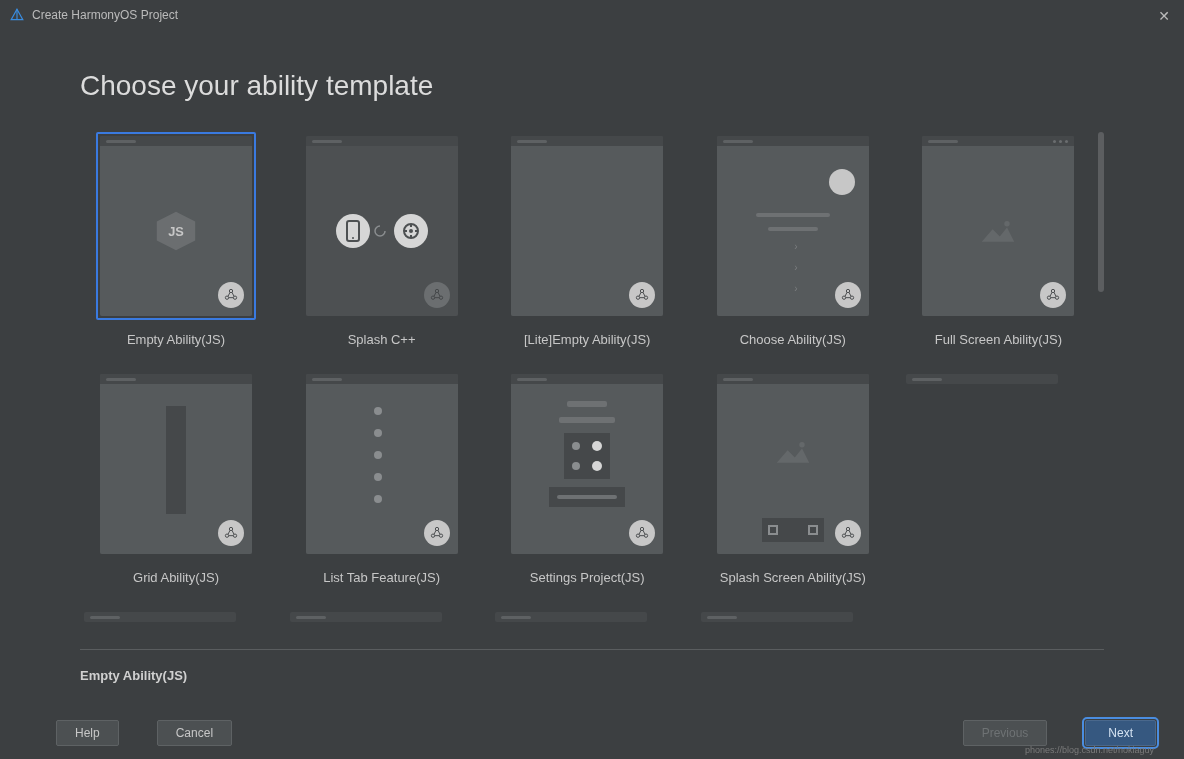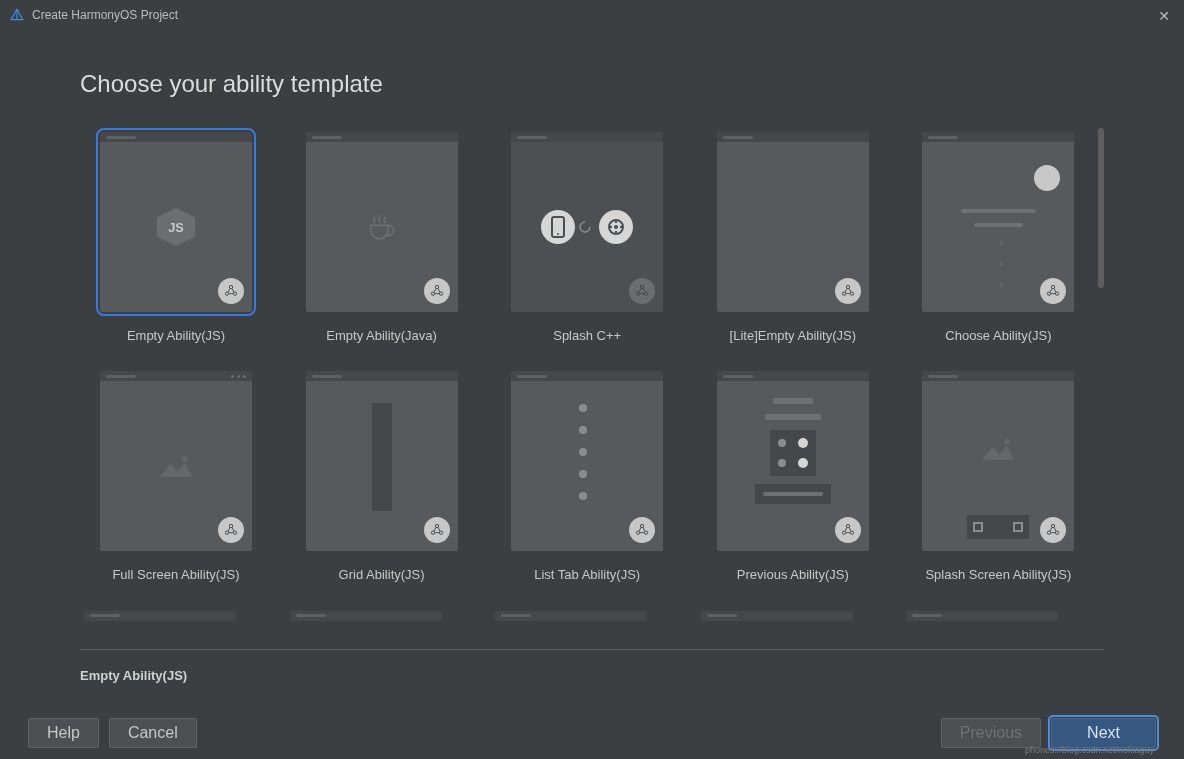--- a/index.html
+++ b/index.html
@@ -2,44 +2,44 @@
 <html><head>
 <meta charset="utf-8">
 <style>
   * { box-sizing: border-box; margin: 0; padding: 0; }
   html, body { width: 1184px; height: 759px; overflow: hidden; background: #3c3f41; font-family: -apple-system, "Segoe UI", sans-serif; color: #bbbbbb; }
   .window { width: 1184px; height: 759px; background: #3c3f41; display: flex; flex-direction: column; }
   .titlebar { height: 30px; display: flex; align-items: center; padding: 0 10px; font-size: 12px; color: #bbbbbb; position: relative; }
   .titlebar .logo { width: 14px; height: 14px; margin-right: 8px; }
   .titlebar .close { position: absolute; right: 14px; top: 8px; font-size: 14px; color: #bbbbbb; cursor: pointer; }
   .content { flex: 1; display: flex; flex-direction: column; padding: 40px 80px 0 80px; overflow: hidden; }
-  .heading { font-size: 24px; font-weight: 300; color: #dcdcdc; margin-bottom: 30px; }
+  .heading { font-size: 28px; font-weight: 300; color: #dcdcdc; margin-bottom: 30px; }
   .gallery-wrap { display: flex; flex: 1; overflow: hidden; }
   .gallery { flex: 1; display: grid; grid-template-columns: repeat(5, 1fr); gap: 18px 10px; overflow-y: hidden; padding-bottom: 6px; }
   .scrollbar-track { width: 6px; background: transparent; position: relative; }
   .scrollbar-thumb { position: absolute; top: 0; width: 6px; height: 160px; background: #5c5e60; border-radius: 3px; }
   .card { width: 192px; display: flex; flex-direction: column; align-items: center; cursor: pointer; }
   .tile { width: 152px; height: 180px; background: #4d5052; border-radius: 2px; position: relative; overflow: hidden; }
-  .card.selected .tile-outer { border: 2px solid #3a7ae0; border-radius: 8px; padding: 2px; }
+  .card.selected .tile-outer { border: 2px solid #3a7ae0; border-radius: 2px; padding: 2px; }
   .tile-outer { border: 2px solid transparent; border-radius: 2px; padding: 2px; }
   .tile .topbar { height: 10px; background: #45484a; display: flex; align-items: center; padding-left: 6px; }
   .tile .topbar .titlebar-dash { width: 30px; height: 3px; background: #5e6163; border-radius: 2px; }
   .tile .topbar .dots { margin-left: auto; margin-right: 6px; display: flex; gap: 3px; }
   .tile .topbar .dots span { width: 3px; height: 3px; background: #6a6d6f; border-radius: 50%; }
   .tile .body { position: absolute; top: 10px; left: 0; right: 0; bottom: 0; display: flex; align-items: center; justify-content: center; background: #565a5c; }
   .tile .badge { position: absolute; right: 8px; bottom: 8px; width: 26px; height: 26px; background: #c7c7c7; border-radius: 50%; display: flex; align-items: center; justify-content: center; }
   .card-label { margin-top: 12px; font-size: 13px; text-align: center; color: #c7c7c7; }
   .divider { height: 1px; background: #5a5d5f; margin: 12px 80px 0 80px; }
   .details { padding: 18px 80px 20px 80px; font-size: 13px; color: #bbbbbb; }
   .details-title { font-weight: 600; color: #d0d0d0; margin-bottom: 4px; }
   .footer { height: 52px; display: flex; align-items: center; padding: 0 28px; gap: 10px; position: relative; }
   .footer .spacer { flex: 1; }
-  button { background: #4c5052; border: 1px solid #5e6264; color: #c7c7c7; font-size: 16px; padding: 5px 18px; cursor: pointer; border-radius: 2px; }
+  button { background: #4c5052; border: 1px solid #5e6264; color: #c7c7c7; font-size: 12px; padding: 5px 18px; cursor: pointer; border-radius: 2px; margin-left: 28px; }
   button:disabled { color: #6e7274; cursor: default; }
-  button.primary { background: #365880; border-color: #4a688c; color: #d5e3f2; padding: 5px 35px; outline: 2px solid #4a8de0; outline-offset: 1px; }
+  button.primary { background: #365880; border-color: #4a688c; color: #d5e3f2; padding: 5px 22px; outline: 2px solid #4a8de0; outline-offset: 1px; }
   .watermark { position: absolute; right: 30px; bottom: 4px; font-size: 9px; color: #7a7a7a; }
 
   
   .js-hex { width: 48px; height: 48px; }
   .coffee-icon { width: 40px; height: 40px; opacity: 0.4; }
   .native-row { display: flex; gap: 4px; align-items: center; }
   .native-circ { width: 34px; height: 34px; background: #d6d6d6; border-radius: 50%; display:flex;align-items:center;justify-content:center; }
 
   .about-body { flex-direction: column; padding: 14px; align-items: stretch; justify-content: flex-start; gap: 10px; }
   .about-body .avatar { width: 26px; height: 26px; background: #c7c7c7; border-radius:50%; align-self:flex-end; margin-bottom: 8px; }
@@ -114,44 +114,20 @@
                       <circle cx="18" cy="16" r="2.5" fill="none" stroke="#4d5052" stroke-width="1.5"></circle>
                       <path d="M10.5 8 L7.5 14 M13.5 8 L16.5 14 M8.5 16 L15.5 16" stroke="#4d5052" stroke-width="1.5"></path>
                     </svg>
                   </div>
             </div>
           </div>
             </div>
           <div class="card-label">Empty Ability(JS)</div>
         </div>
 
-        <div class="card">
-          <div class="tile-outer">
-              <div class="tile">
-            <div class="topbar">
-                  <div class="titlebar-dash"></div>
-                </div>
-            <div class="body">
-              <svg class="coffee-icon" viewBox="0 0 48 48">
-                    <path d="M10 22 h22 a6 6 0 0 1 0 12 h-2 M10 22 q1 16 11 16 q10 0 11-16" fill="none" stroke="#8a8d8f" stroke-width="2"></path>
-                    <path d="M16 12 q-3 4 0 7 M22 10 q-3 5 0 9 M28 12 q-3 4 0 7" fill="none" stroke="#8a8d8f" stroke-width="2"></path>
-                  </svg>
-              <div class="badge">
-                    <svg width="16" height="16" viewBox="0 0 24 24">
-                      <circle cx="12" cy="6" r="2.5" fill="none" stroke="#4d5052" stroke-width="1.5"></circle>
-                      <circle cx="6" cy="16" r="2.5" fill="none" stroke="#4d5052" stroke-width="1.5"></circle>
-                      <circle cx="18" cy="16" r="2.5" fill="none" stroke="#4d5052" stroke-width="1.5"></circle>
-                      <path d="M10.5 8 L7.5 14 M13.5 8 L16.5 14 M8.5 16 L15.5 16" stroke="#4d5052" stroke-width="1.5"></path>
-                    </svg>
-                  </div>
-            </div>
-          </div>
-            </div>
-          <div class="card-label">Empty Ability(Java)</div>
-        </div>
 
         <div class="card">
           <div class="tile-outer">
               <div class="tile" style="background:#45484a;">
             <div class="topbar">
                   <div class="titlebar-dash"></div>
                 </div>
             <div class="body" style="background:#4d5052;">
               <div class="native-row">
                 <div class="native-circ">
@@ -343,21 +319,21 @@
                     <svg width="16" height="16" viewBox="0 0 24 24">
                       <circle cx="12" cy="6" r="2.5" fill="none" stroke="#4d5052" stroke-width="1.5"></circle>
                       <circle cx="6" cy="16" r="2.5" fill="none" stroke="#4d5052" stroke-width="1.5"></circle>
                       <circle cx="18" cy="16" r="2.5" fill="none" stroke="#4d5052" stroke-width="1.5"></circle>
                       <path d="M10.5 8 L7.5 14 M13.5 8 L16.5 14 M8.5 16 L15.5 16" stroke="#4d5052" stroke-width="1.5"></path>
                     </svg>
                   </div>
             </div>
           </div>
             </div>
-          <div class="card-label">List Tab Ability(JS)</div>
+          <div class="card-label">List Tab Feature(JS)</div>
         </div>
 
         <div class="card">
           <div class="tile-outer">
               <div class="tile">
             <div class="topbar">
                   <div class="titlebar-dash"></div>
                 </div>
             <div class="body settings-body">
               <div class="hdr"></div>
@@ -383,21 +359,21 @@
                     <svg width="16" height="16" viewBox="0 0 24 24">
                       <circle cx="12" cy="6" r="2.5" fill="none" stroke="#4d5052" stroke-width="1.5"></circle>
                       <circle cx="6" cy="16" r="2.5" fill="none" stroke="#4d5052" stroke-width="1.5"></circle>
                       <circle cx="18" cy="16" r="2.5" fill="none" stroke="#4d5052" stroke-width="1.5"></circle>
                       <path d="M10.5 8 L7.5 14 M13.5 8 L16.5 14 M8.5 16 L15.5 16" stroke="#4d5052" stroke-width="1.5"></path>
                     </svg>
                   </div>
             </div>
           </div>
             </div>
-          <div class="card-label">Previous Ability(JS)</div>
+          <div class="card-label">Settings Project(JS)</div>
         </div>
 
         <div class="card">
           <div class="tile-outer">
               <div class="tile">
             <div class="topbar">
                   <div class="titlebar-dash"></div>
                 </div>
             <div class="body splash-body">
               <div class="img">

